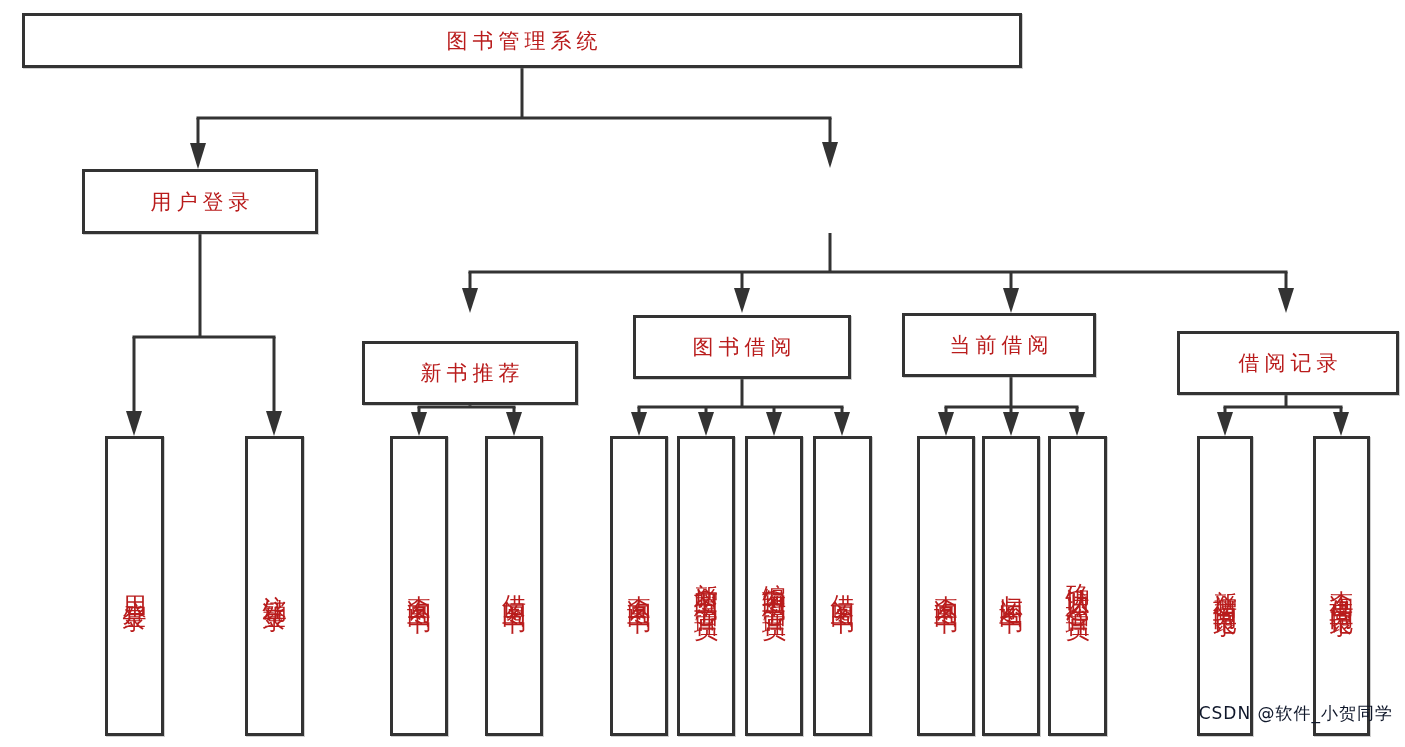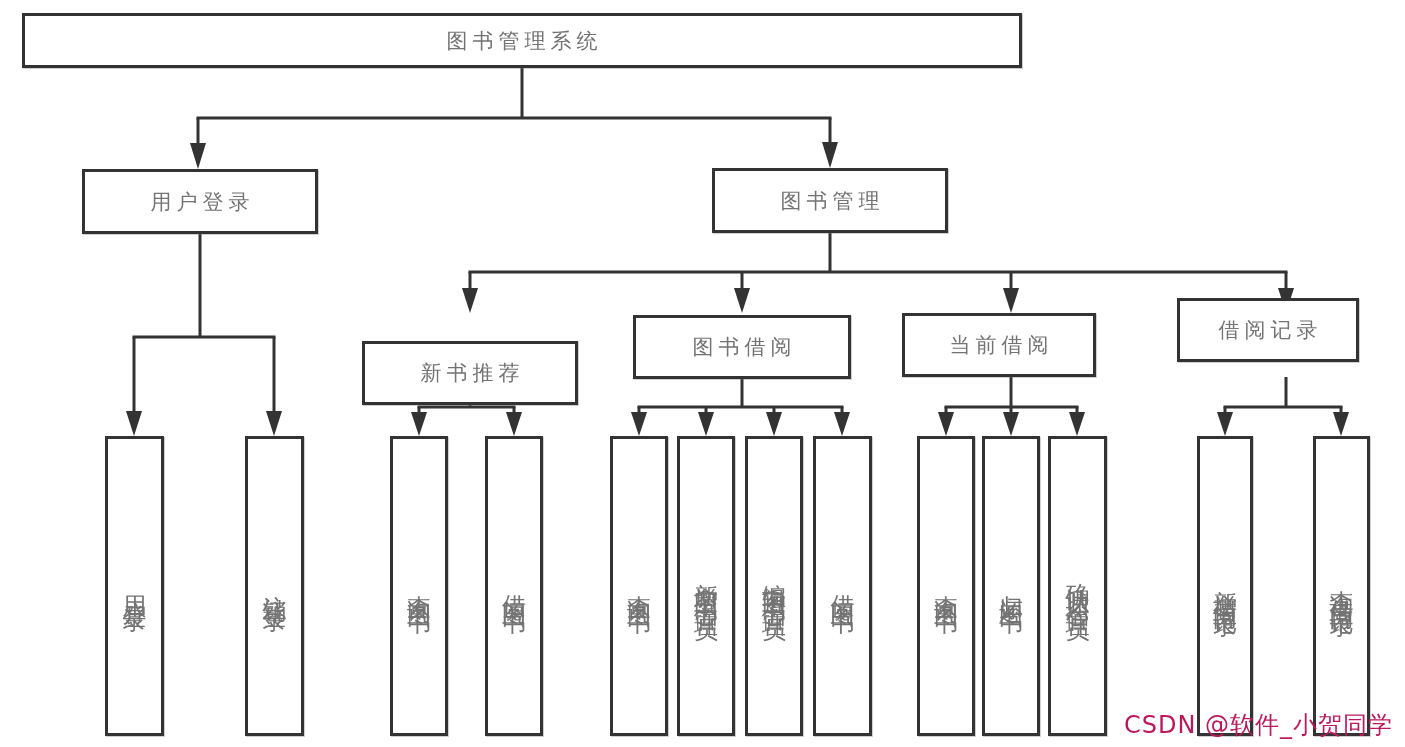--- a/index.html
+++ b/index.html
@@ -20,21 +20,21 @@
     left: 0; top: 0;
     width: 1405px;
     height: 747px;
     pointer-events: none;
   }
   .box {
     position: absolute;
     box-sizing: border-box;
     border: 3px solid #333333;
     background: #ffffff;
-    color: #737373;
+    color: #b91c1c;
     display: flex;
     align-items: center;
     justify-content: center;
     box-shadow: 1px 1px 0 rgba(120,120,120,0.35);
     z-index: 2;
   }
   .hbox {
     font-size: 21px;
     letter-spacing: 5px;
     text-indent: 5px;
@@ -45,24 +45,24 @@
     text-orientation: mixed;
     font-size: 24px;
     letter-spacing: 5px;
     line-height: 1;
     top: 436px;
     height: 300px;
   }
   .watermark {
     position: absolute;
     right: 12px;
-    bottom: 6px;
-    font-size: 24px;
+    bottom: 22px;
+    font-size: 17px;
     letter-spacing: 1px;
-    color: #be185d;
+    color: #0f172a;
     z-index: 3;
     white-space: nowrap;
   }
 </style>
 </head>
 <body>
 
 <div id="canvas">
 
   <svg id="connectors" viewBox="0 0 1405 747" xmlns="http://www.w3.org/2000/svg">
@@ -141,26 +141,25 @@
       <polygon points="1003,412 1019,412 1011,436"></polygon>
       <polygon points="1069,412 1085,412 1077,436"></polygon>
       <polygon points="1217,412 1233,412 1225,436"></polygon>
       <polygon points="1333,412 1349,412 1341,436"></polygon>
     </g>
   </svg>
 
   <div class="box hbox" style="left:22px; top:13px; width:1000px; height:55px;">图书管理系统</div>
 
   <div class="box hbox" style="left:82px; top:169px; width:236px; height:65px;">用户登录</div>
-  <div class="box hbox" style="left:712px; top:168px; width:236px; height:65px;">图书管理</div>
 
   <div class="box hbox" style="left:362px; top:313px; width:216px; height:64px;margin-top:28px;">新书推荐</div>
   <div class="box hbox" style="left:633px; top:315px; width:218px; height:64px;">图书借阅</div>
   <div class="box hbox" style="left:902px; top:313px; width:194px; height:64px;">当前借阅</div>
-  <div class="box hbox" style="left:1177px; top:298px; width:182px; height:64px;">借阅记录</div>
+  <div class="box hbox" style="left:1177px; top:331px; width:222px; height:64px;">借阅记录</div>
 
   <div class="box vbox" style="left:105px; width:59px;">用户登录</div>
   <div class="box vbox" style="left:245px; width:59px;">注销登录</div>
 
   <div class="box vbox" style="left:390px; width:58px;">查询图书</div>
   <div class="box vbox" style="left:485px; width:58px;">借阅图书</div>
 
   <div class="box vbox" style="left:610px; width:58px;">查询图书</div>
   <div class="box vbox" style="left:677px; width:58px;">新增图书（管理员）</div>
   <div class="box vbox" style="left:745px; width:58px;">编辑图书（管理员）</div>

